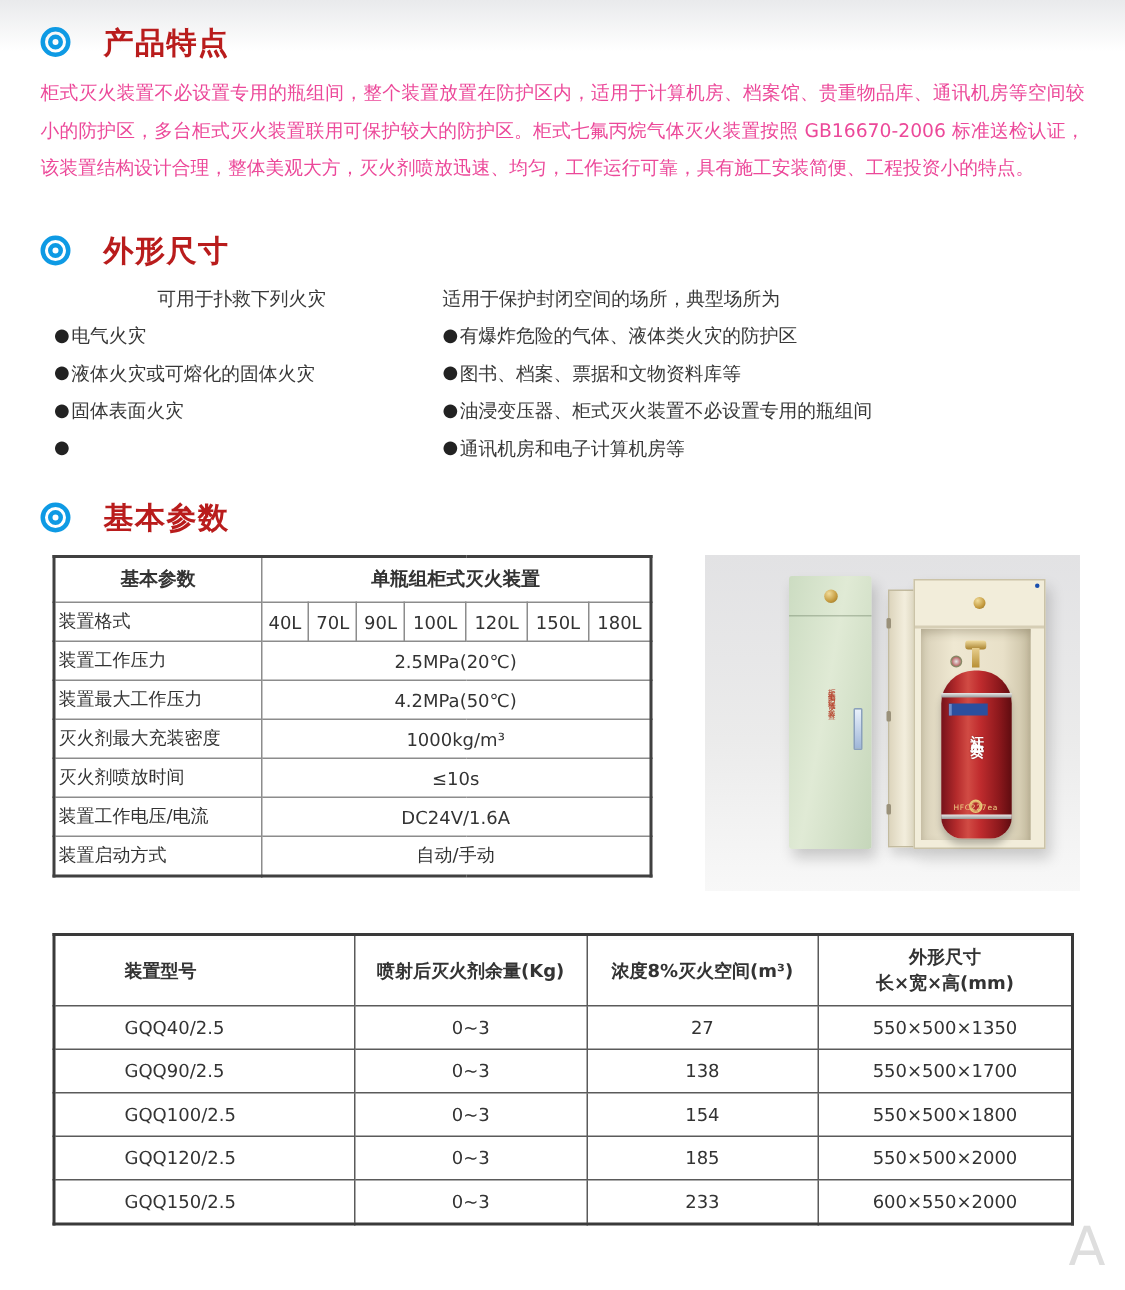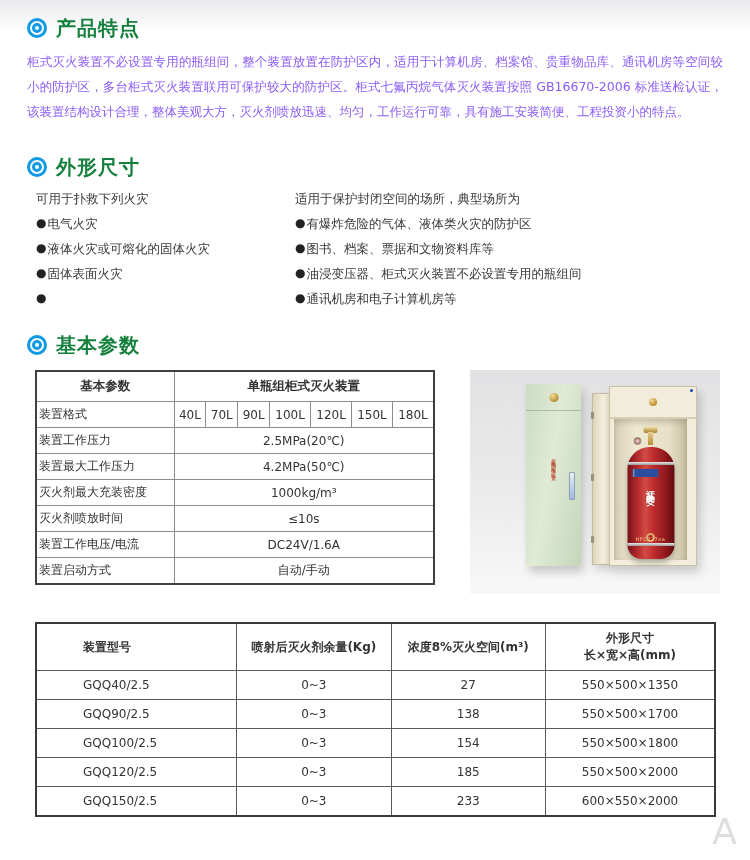--- a/index.html
+++ b/index.html
@@ -8,35 +8,35 @@
     font-family:"DejaVu Sans","Liberation Sans",sans-serif;color:#333;
   }
   .page::before{
     content:"";position:absolute;top:0;left:0;right:0;height:34px;
     background:linear-gradient(180deg,#e9eaec 0%,rgba(255,255,255,0) 100%);
     pointer-events:none;
   }
   .content{position:relative;padding-left:27px;padding-right:27px;}
 
   
-  .sec-head{display:flex;align-items:center;gap:9px;color:#15803d;font-weight:bold;
+  .sec-head{display:flex;align-items:center;gap:22px;color:#b91c1c;font-weight:bold;
     font-size:20px;letter-spacing:1px;line-height:24px;}
   .ring-icon{width:20px;height:20px;border:3px solid #0e9ae4;border-radius:50%;
     position:relative;box-sizing:border-box;flex:0 0 auto;}
   .ring-icon::after{content:"";position:absolute;inset:2px;border:3px solid #0e9ae4;
     border-radius:50%;box-sizing:border-box;}
 
   .features-head{padding-top:16px;}
   .para{margin:9px 0 0 0;width:696px;font-size:12.5px;line-height:25px;
-    text-align:justify;color:#8b5cf6;}
+    text-align:justify;color:#ec4899;}
 
   .scope-head{margin-top:31px;}
   .scope-cols{display:flex;margin-top:7px;}
   .scope-col{font-size:12.5px;line-height:25px;color:#383838;}
-  .scope-col.left{width:259px;padding-left:9px;box-sizing:border-box;}
+  .scope-col.left{width:259px;padding-left:9px;box-sizing:border-box;text-align:center;}
   .scope-col.right{padding-left:9px;}
   .li{display:flex;align-items:center;}
   .bullet{font-size:12px;margin-right:1px;color:#222;}
 
   .params-head{margin-top:22px;}
   .params-row{display:flex;margin-top:13px;align-items:flex-start;}
 
   
   table{border-collapse:collapse;}
   .basic-table{margin-left:8px;width:400px;border:2px solid #404040;font-size:12px;color:#333;}

